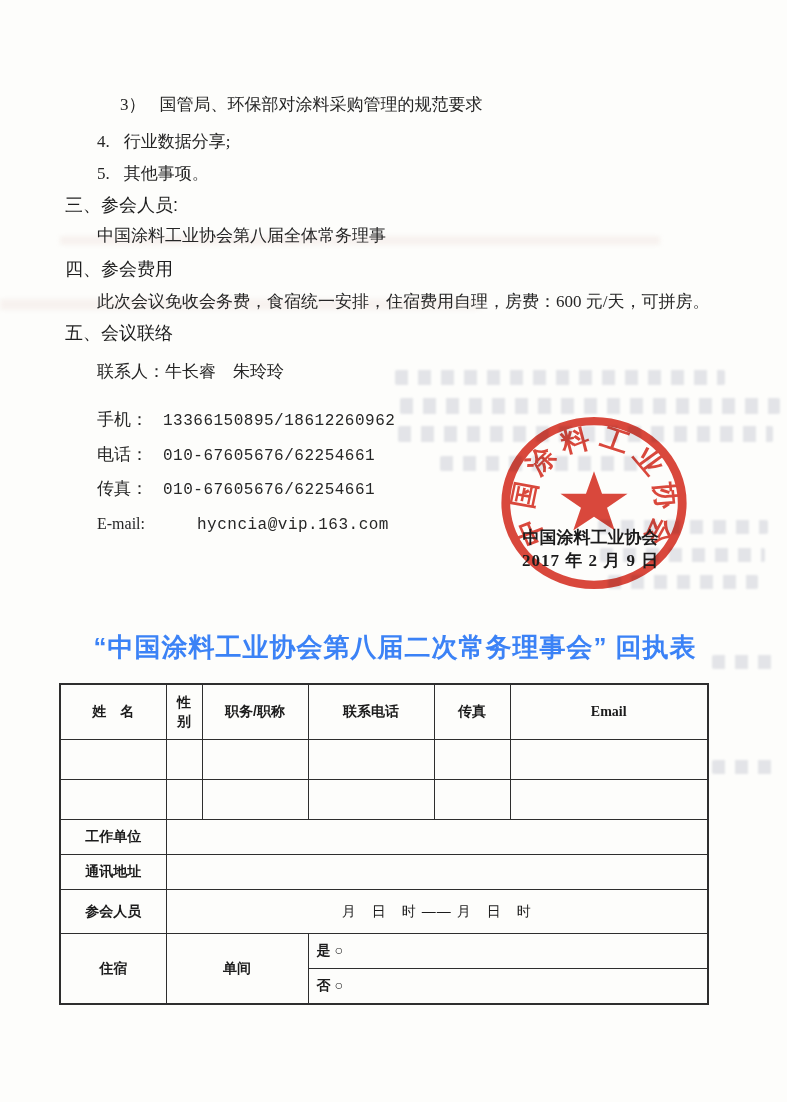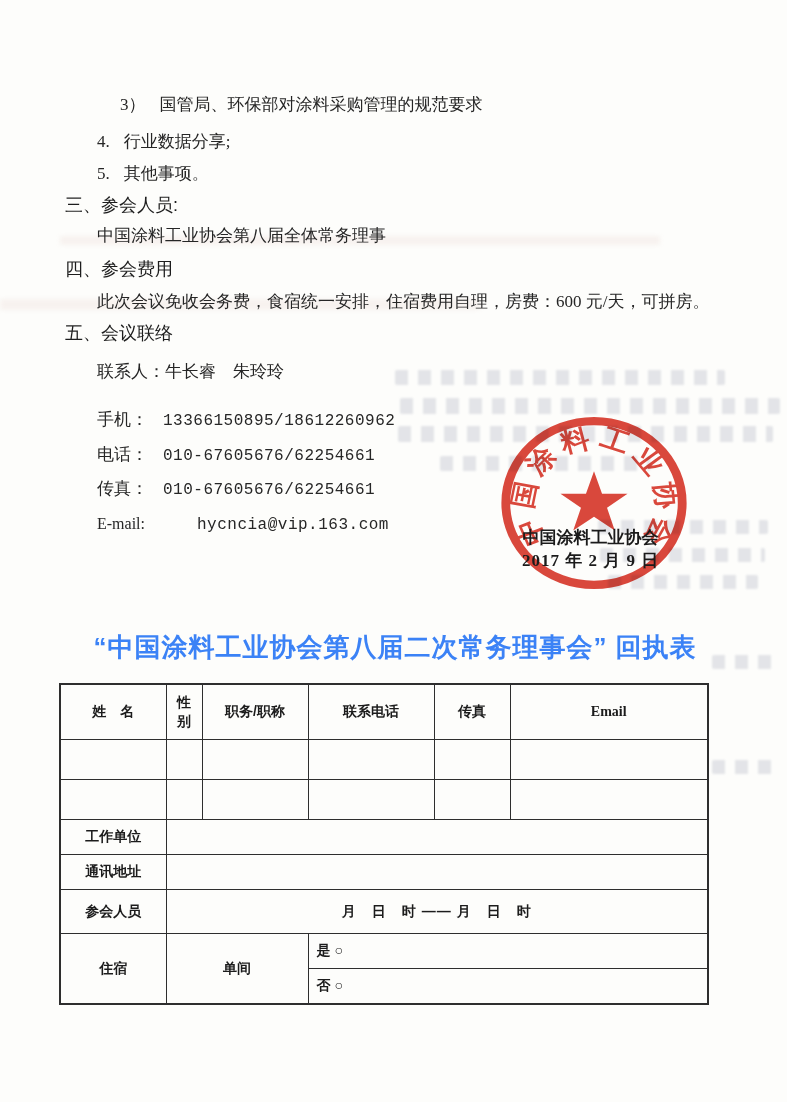--- a/index.html
+++ b/index.html
@@ -54,21 +54,21 @@
   th.hdr,td.lbl{
     font-family:"Liberation Sans",sans-serif;font-weight:700;text-align:center;
   }
   th.hdr-email{font-family:"Liberation Serif",serif;font-weight:700;text-align:center;}
   th.hdr-sex{line-height:19px;padding:2px 6px;font-weight:700;font-family:"Liberation Sans",sans-serif;}
   tr.r-head{height:46px;}
   tr.r-empty{height:40px;}
   tr.r-sm{height:31px;}
   tr.r-date{height:44px;}
   tr.r-opt{height:25px;}
-  td.dates{text-align:center;font-family:"Liberation Sans",sans-serif;font-weight:700;letter-spacing:1px;}
+  td.dates{text-align:center;font-family:"Liberation Sans",sans-serif;font-weight:400;letter-spacing:1px;}
   td.opt{font-family:"Liberation Sans",sans-serif;font-weight:700;padding-left:28px;}
   
   .stamp{position:absolute;left:496px;top:412px;width:196px;height:182px;z-index:3;
          mix-blend-mode:multiply;opacity:.93;}
   .stamp-caption{
     position:absolute;left:488px;top:526px;width:205px;text-align:center;z-index:4;
     font-family:"Liberation Serif",serif;color:#1b1b1b;
   }
   .stamp-caption .org{font-size:17px;font-weight:600;line-height:23px;white-space:nowrap;}
   .stamp-caption .date{font-size:17px;font-weight:600;line-height:24px;letter-spacing:1px;white-space:nowrap;}

